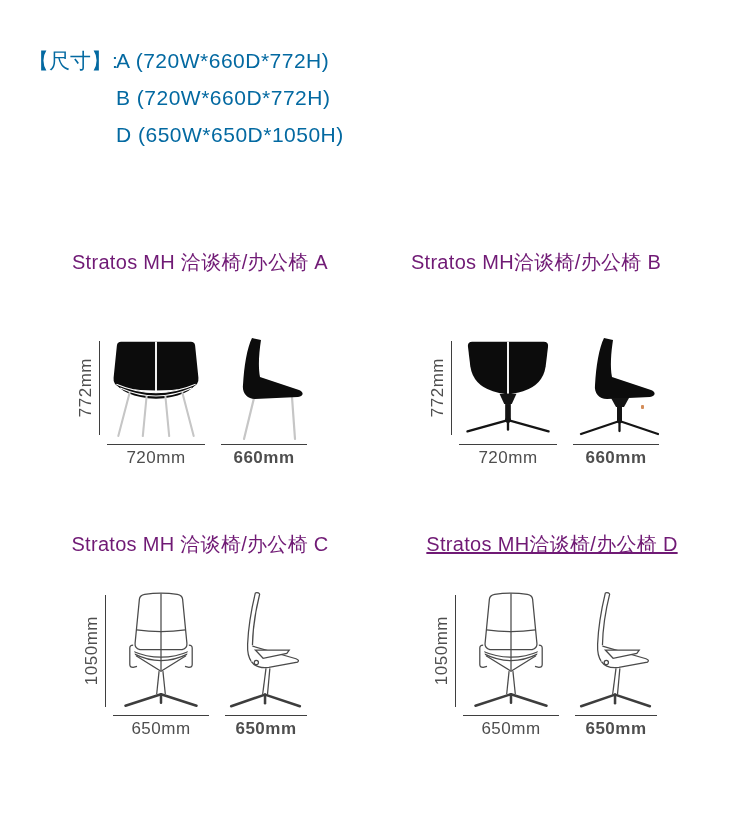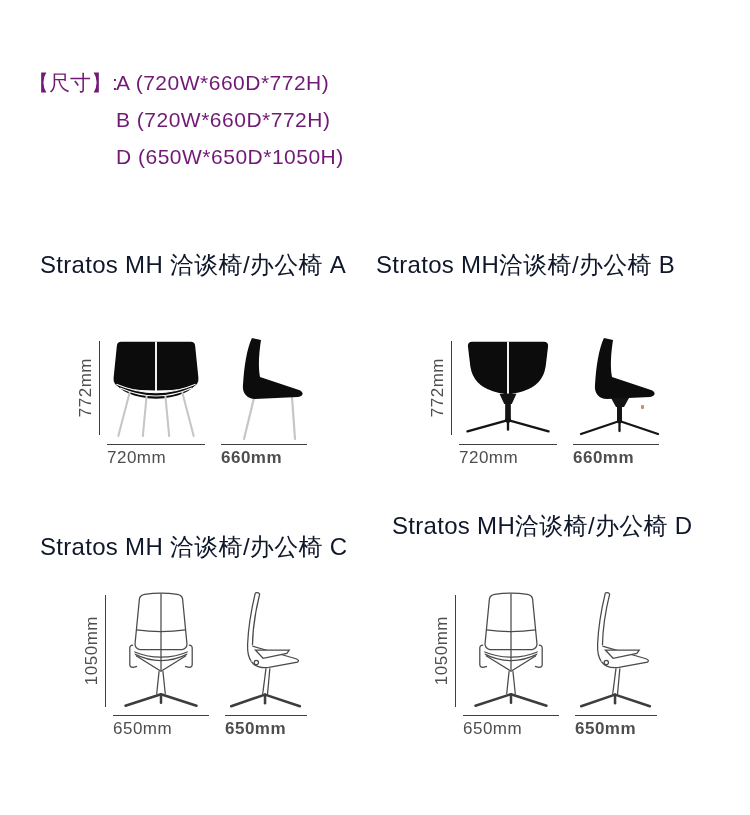--- a/index.html
+++ b/index.html
@@ -1,44 +1,44 @@
 <!DOCTYPE html>
 <html><head>
 <meta charset="utf-8">
 <style>
   html,body{margin:0;padding:0;background:#ffffff;}
   .canvas{
     position:relative;width:750px;height:815px;background:#ffffff;overflow:hidden;
     font-family:"Liberation Sans","DejaVu Sans",sans-serif;
   }
   
-  .spec{position:absolute;left:28px;top:64px;color:#701a75;font-size:21px;}
+  .spec{position:absolute;left:28px;top:42px;color:#0369a1;font-size:21px;}
   .spec-row{display:flex;height:37px;align-items:center;}
   .spec-label{display:inline-block;width:88px;white-space:nowrap;}
   .spec-item{white-space:nowrap;letter-spacing:0.5px;}
   
   .ptitle{
-    position:absolute;width:320px;text-align:left;font-size:24px;color:#0f172a;
+    position:absolute;width:320px;text-align:center;font-size:20px;color:#701a75;
     letter-spacing:0.3px;white-space:nowrap;
   }
   
   .figure{position:absolute;display:flex;align-items:flex-start;}
   .vdim{display:flex;align-items:center;margin-right:7px;}
   .vlabel{
     writing-mode:vertical-rl;transform:rotate(180deg);
     font-size:17px;color:#4e4e4e;letter-spacing:0.5px;margin-right:3px;
   }
   .vline{width:1px;background:#3f3f3f;}
   .row1 .vdim{height:106px;} .row1 .vline{height:94px;}
   .row2 .vdim{height:122px;} .row2 .vline{height:112px;}
   .view{display:flex;flex-direction:column;}
   .view + .view{margin-left:16px;font-weight:bold;}
   .hdim{
     border-top:1px solid #3f3f3f;margin-top:3px;padding-top:3px;
-    font-size:17px;color:#4e4e4e;letter-spacing:0.5px;
+    font-size:17px;color:#4e4e4e;text-align:center;letter-spacing:0.5px;
   }
   .stray{position:absolute;width:3px;height:4px;background:#c9712f;opacity:.8;border-radius:1px;}
   svg{display:block;}
 </style>
 </head>
 <body>
 
 <div class="canvas">
 
   <div class="spec">
@@ -52,21 +52,21 @@
     </div>
     <div class="spec-row">
       <span class="spec-label"></span>
       <span class="spec-item">D (650W*650D*1050H)</span>
     </div>
   </div>
 
   <div class="ptitle" style="left:40px;top:249px;">Stratos MH 洽谈椅/办公椅 A</div>
   <div class="ptitle" style="left:376px;top:249px;">Stratos MH洽谈椅/办公椅 B</div>
   <div class="ptitle" style="left:40px;top:531px;">Stratos MH 洽谈椅/办公椅 C</div>
-  <div class="ptitle" style="left:392px;top:510px;">Stratos MH洽谈椅/办公椅 D</div>
+  <div class="ptitle" style="left:392px;top:531px;text-decoration:underline;">Stratos MH洽谈椅/办公椅 D</div>
 
   <div class="figure row1" style="left:76px;top:335px;">
     <div class="vdim">
       <span class="vlabel">772mm</span>
       <div class="vline"></div>
     </div>
     <div class="view">
       <svg width="98" height="106" viewBox="0 0 104 106">
         <path d="M15,4 L89,4 Q93,4 93.5,8 L97,42 Q98,50 89,52.5 Q52,59 15,52.5 Q6,50 7,42 L10.5,8 Q11,4 15,4 Z" fill="#0c0c0c"></path>
         <path d="M8,46 Q52,70 96,46 Q88,62 52,64.5 Q16,62 8,46 Z" fill="#0c0c0c"></path>

